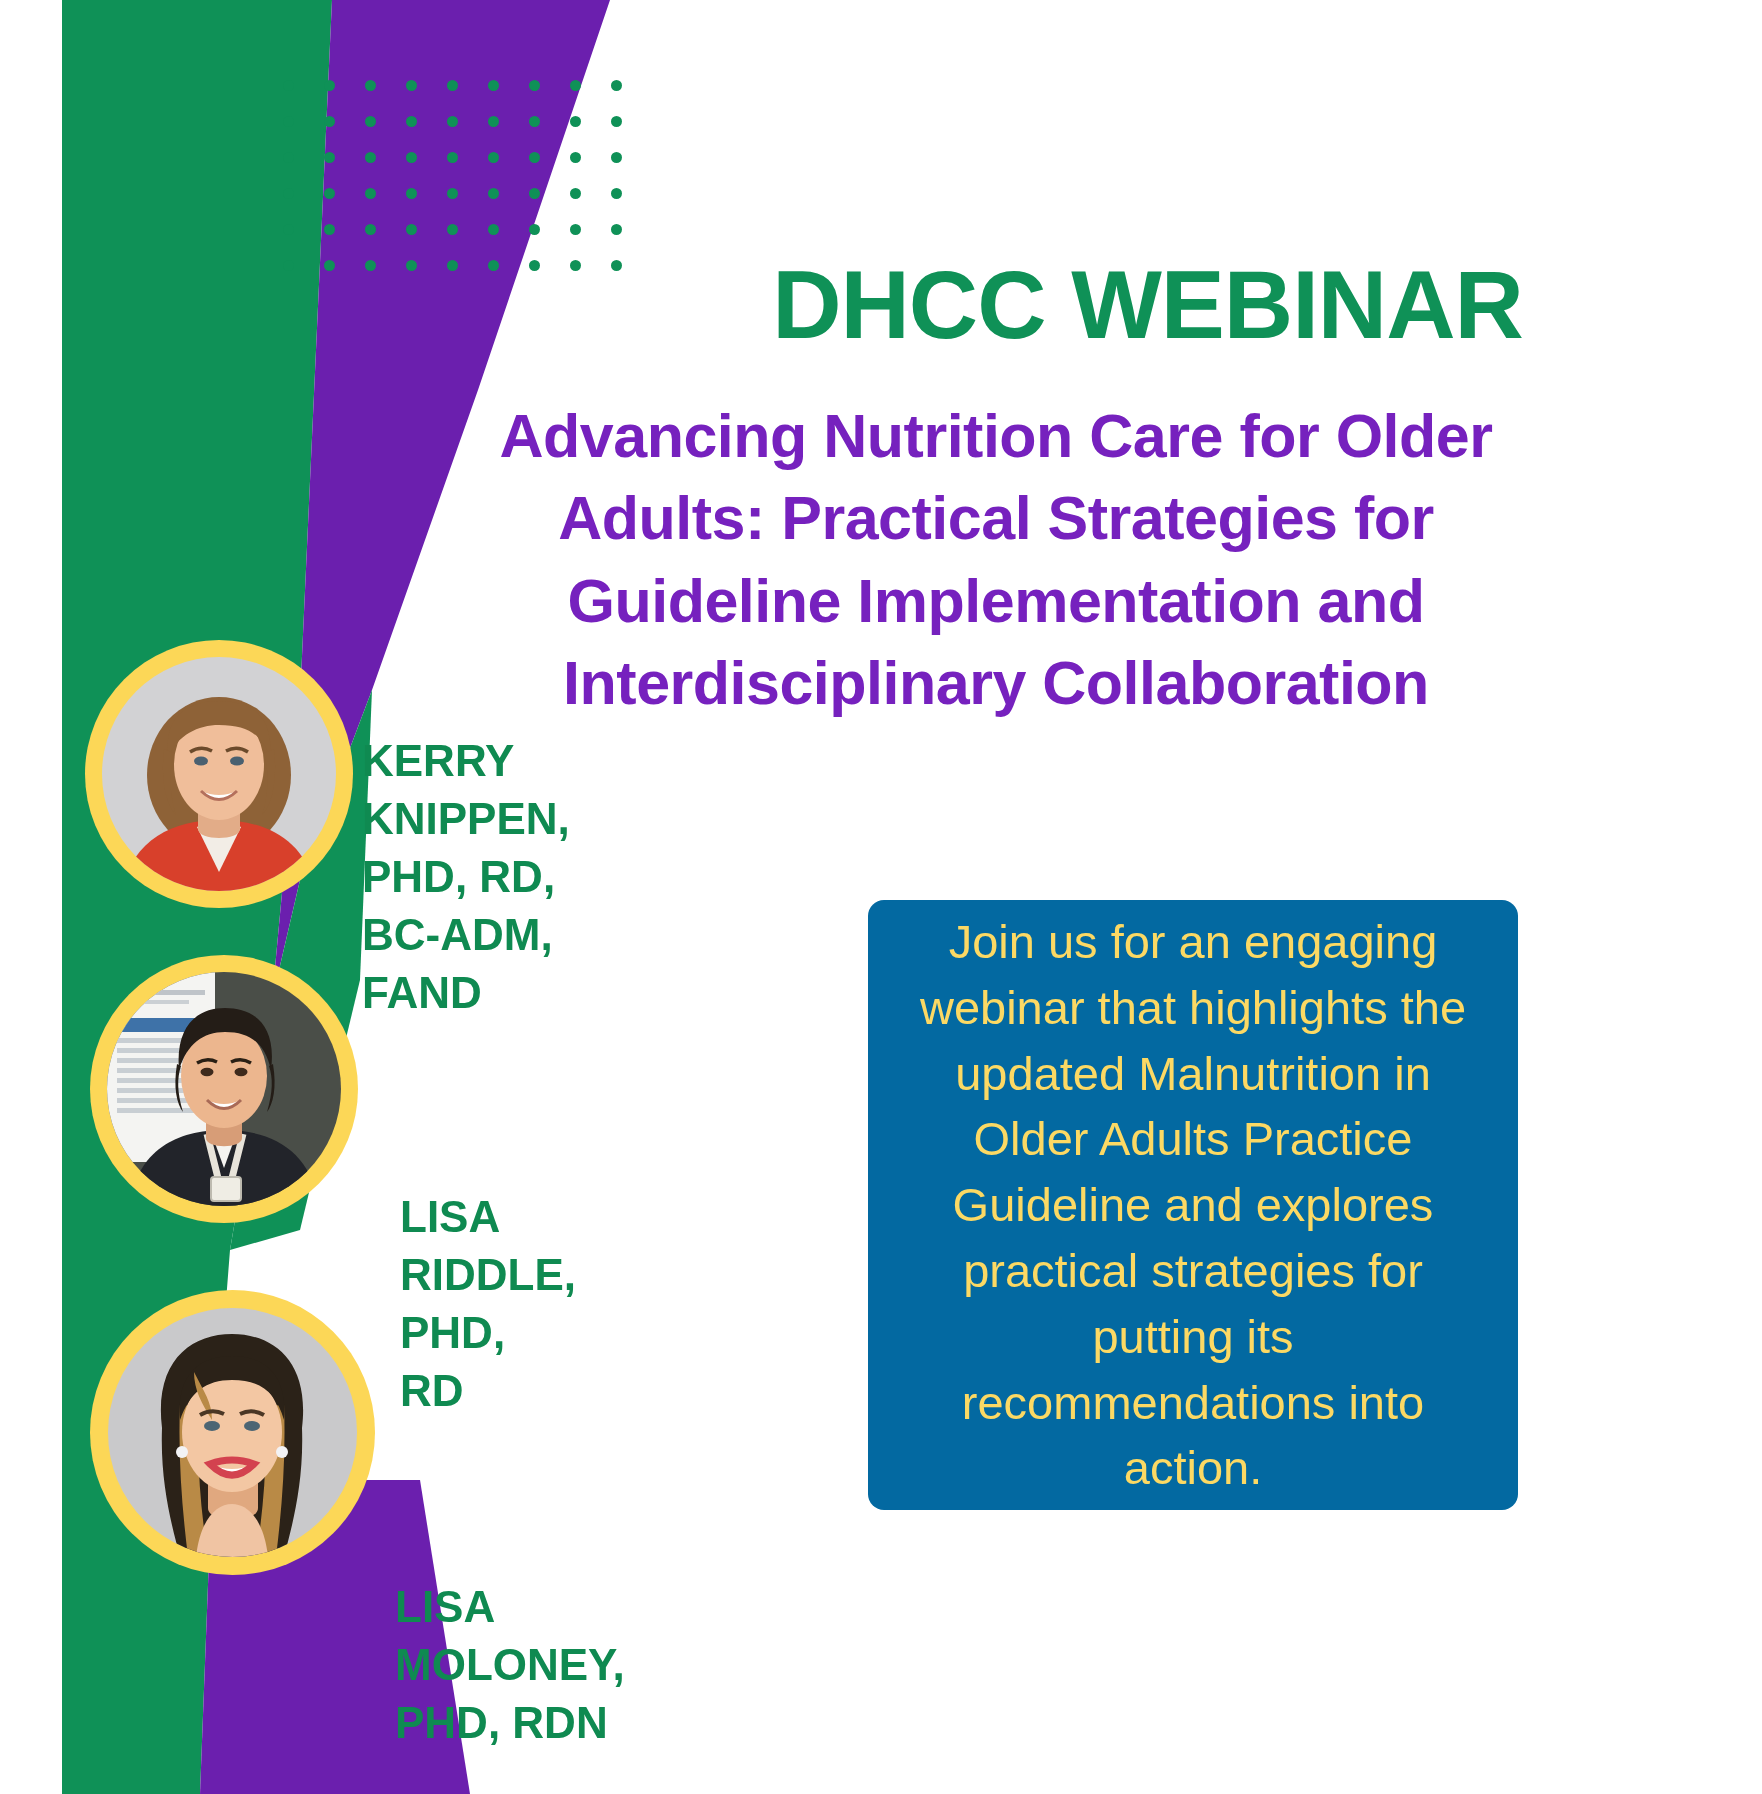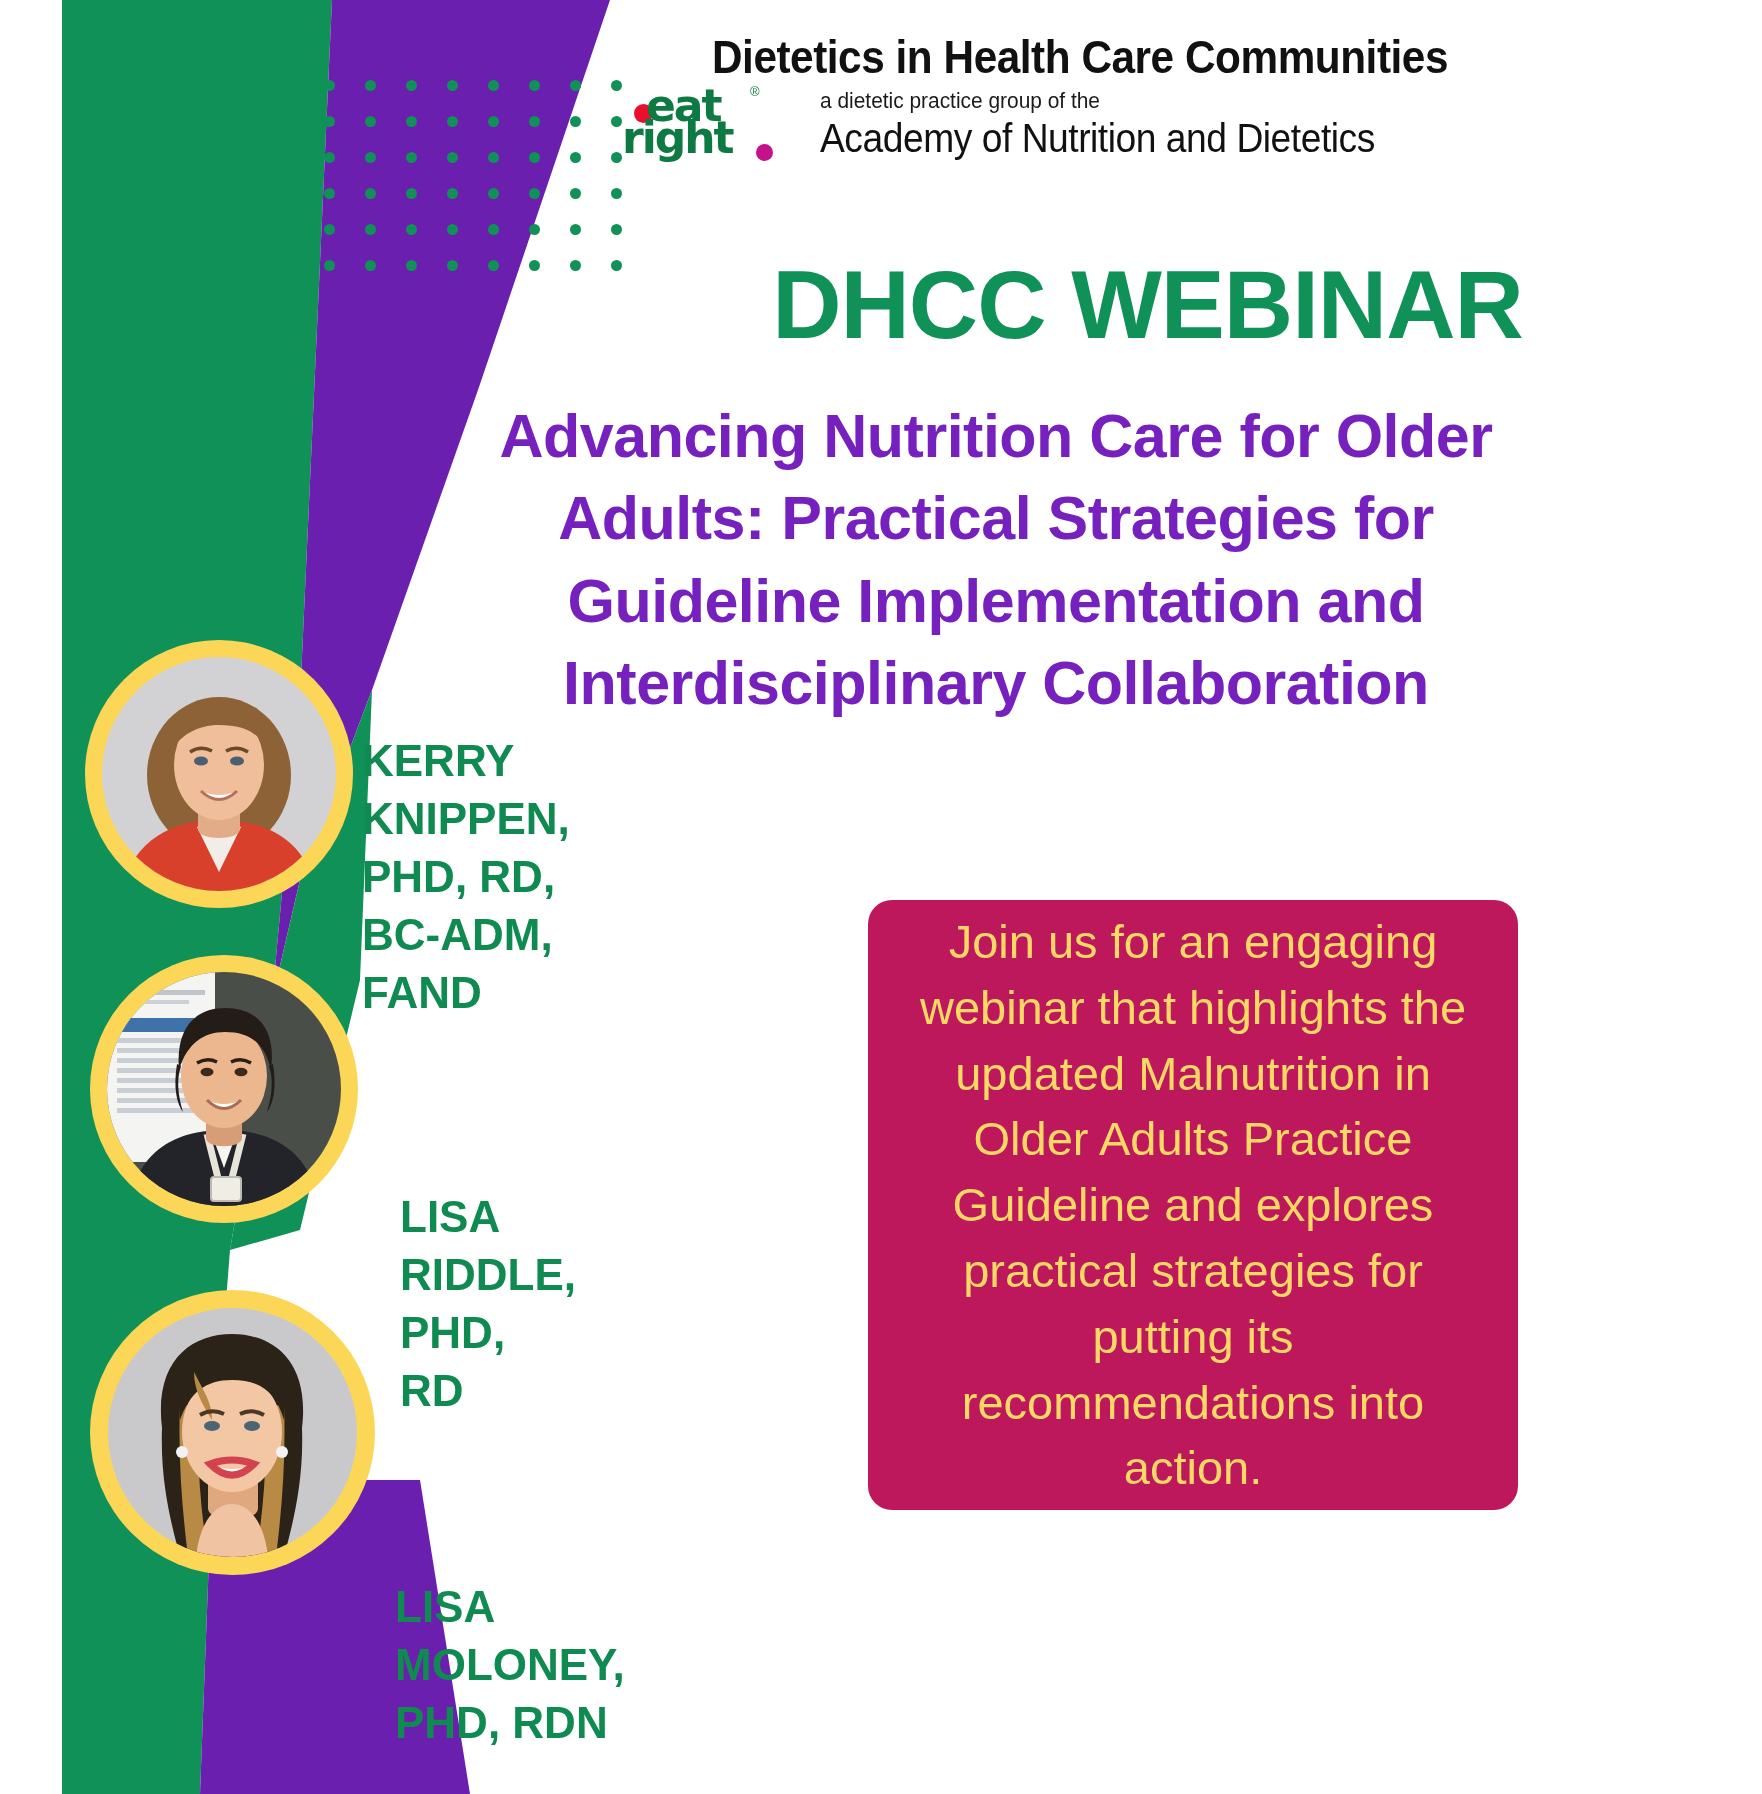--- a/index.html
+++ b/index.html
@@ -72,21 +72,21 @@
     position:absolute;border-radius:50%;overflow:hidden;
   }
   .sp-name{
     position:absolute;color:#0F8A51;font-weight:bold;
     font-size:44px;line-height:1.32;letter-spacing:0px;white-space:pre-line;
   }
 
   
   .blurb{
     position:absolute;left:868px;top:900px;width:650px;height:610px;
-    background:#be185d;border-radius:24px;
+    background:#0369a1;border-radius:16px;
     display:flex;align-items:center;justify-content:center;
   }
   .blurb-text{
     color:#FCD964;font-size:47px;line-height:1.40;text-align:center;
     padding:26px 34px;font-weight:normal;
   }
 </style>
 </head>
 <body>
 
@@ -153,34 +153,20 @@
       <i style="left: 41px; top: 180px;"></i>
       <i style="left: 82px; top: 180px;"></i>
       <i style="left: 123px; top: 180px;"></i>
       <i style="left: 164px; top: 180px;"></i>
       <i style="left: 205px; top: 180px;"></i>
       <i style="left: 246px; top: 180px;"></i>
       <i style="left: 287px; top: 180px;"></i>
       <i style="left: 328px; top: 180px;"></i>
     </div>
 
-  <div class="logo-block">
-    <div class="dhcc-line">Dietetics in Health Care Communities</div>
-
-    <div class="eatright">
-      <span class="er-dot-red"></span>
-      <span class="er-eat">eat</span>
-      <span class="er-reg">®</span>
-      <span class="er-right">right</span>
-      <span class="er-dot-mag"></span>
-    </div>
-
-    <div class="sub-small">a dietetic practice group of the</div>
-    <div class="sub-big">Academy of Nutrition and Dietetics</div>
-  </div>
 
   <div class="headline">DHCC WEBINAR</div>
 
   <div class="subtitle">Advancing Nutrition Care for Older Adults: Practical Strategies  for Guideline Implementation and Interdisciplinary Collaboration</div>
 
   <div class="speaker">
     <div class="photo-ring" style="left:85px;top:640px;width:268px;height:268px;"></div>
     <div class="photo-inner" style="left:102px;top:657px;width:234px;height:234px;">
       <svg width="234" height="234" viewBox="0 0 234 234">
         <rect width="234" height="234" fill="#D2D2D4"></rect>

